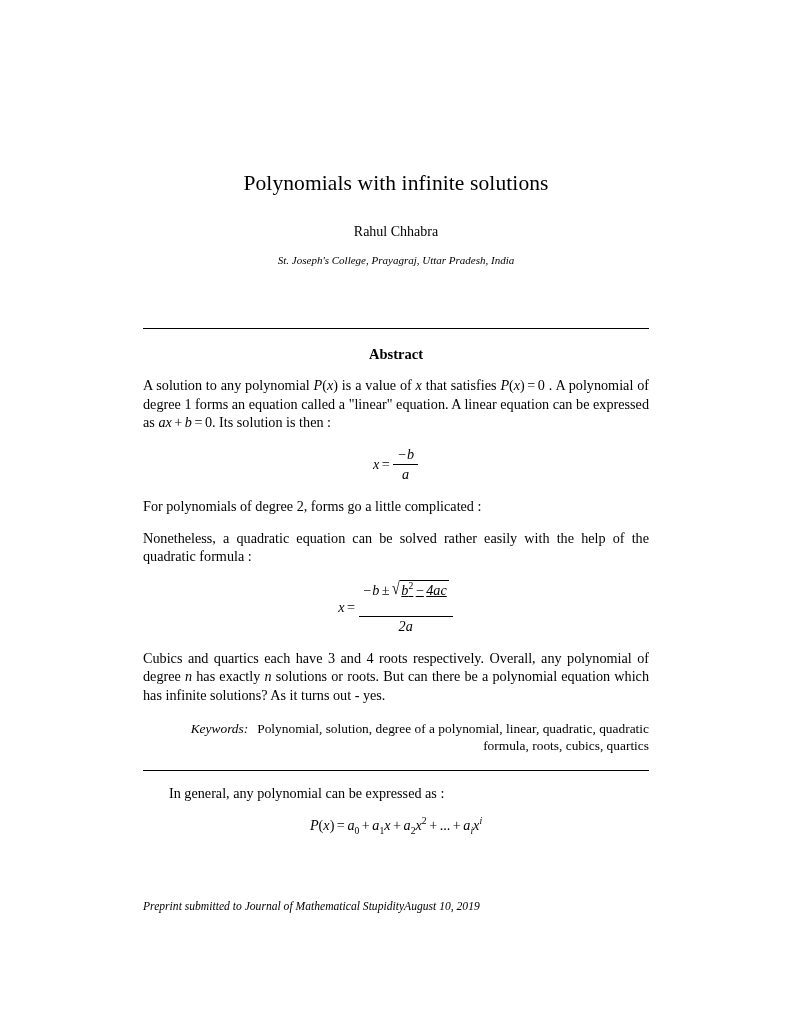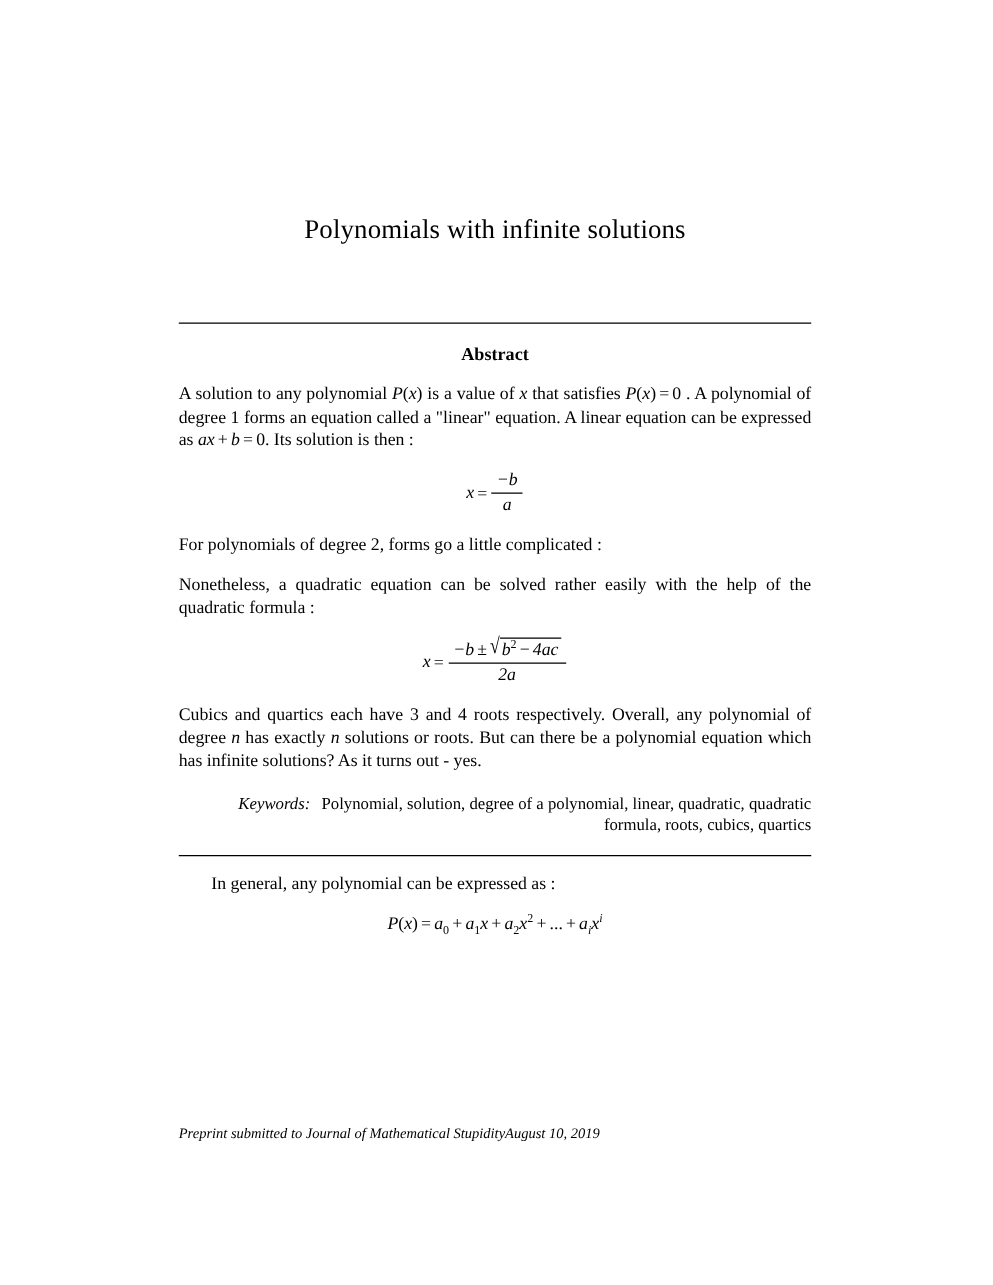--- a/index.html
+++ b/index.html
@@ -132,21 +132,22 @@
   .sqrt { display: inline-block; white-space: nowrap; }
   .sqrt > .radical-sign {
     display: inline-block;
     transform: scaleY(1.25) translateY(-0.4px);
     transform-origin: bottom;
     padding-right: 0.5px;
   }
   .sqrt > .radicand {
     display: inline-block;
     border-top: 1.05px solid #000;
-    padding: 1px 2px 0 1px;
+    padding: 1px 2px 16px 1px;
+    text-decoration: underline;
   }
 
   
   .footer {
     position: absolute;
     left: 143px;
     top: 900px;
     width: 506px;
     display: flex;
     align-items: baseline;
@@ -154,20 +155,22 @@
     font-style: italic;
   }
 </style>
 </head>
 <body>
 
 <div class="page">
 
   <div class="title-block">
     <h1 class="doc-title">Polynomials with infinite solutions</h1>
+    <div class="author">Rahul Chhabra</div>
+    <div class="affiliation">St. Joseph's College, Prayagraj, Uttar Pradesh, India</div>
   </div>
 
   <hr class="rule rule-top">
 
   <div class="abstract-head">Abstract</div>
 
   <p class="body-text"><span>A solution to any polynomial </span><span class="m"><span class="mi">P</span><span class="mn">(</span><span class="mi">x</span><span class="mn">)</span></span><span> is a value of </span><span class="m mi">x</span><span> that satisfies </span><span class="m"><span class="mi">P</span><span class="mn">(</span><span class="mi">x</span><span class="mn">)</span><span class="mo">=</span><span class="mn">0</span></span><span> . A polynomial of degree 1 forms an equation called a "linear" equation. A linear equation can be expressed as </span><span class="m"><span class="mi">ax</span><span class="mo">+</span><span class="mi">b</span><span class="mo">=</span><span class="mn">0</span></span><span>. Its solution is then :</span></p>
 
   <div class="display-math">
     <span class="m mi">x</span><span class="m mo">=</span><span class="frac m"><span class="num mi">−b</span><span class="den mi">a</span></span>

